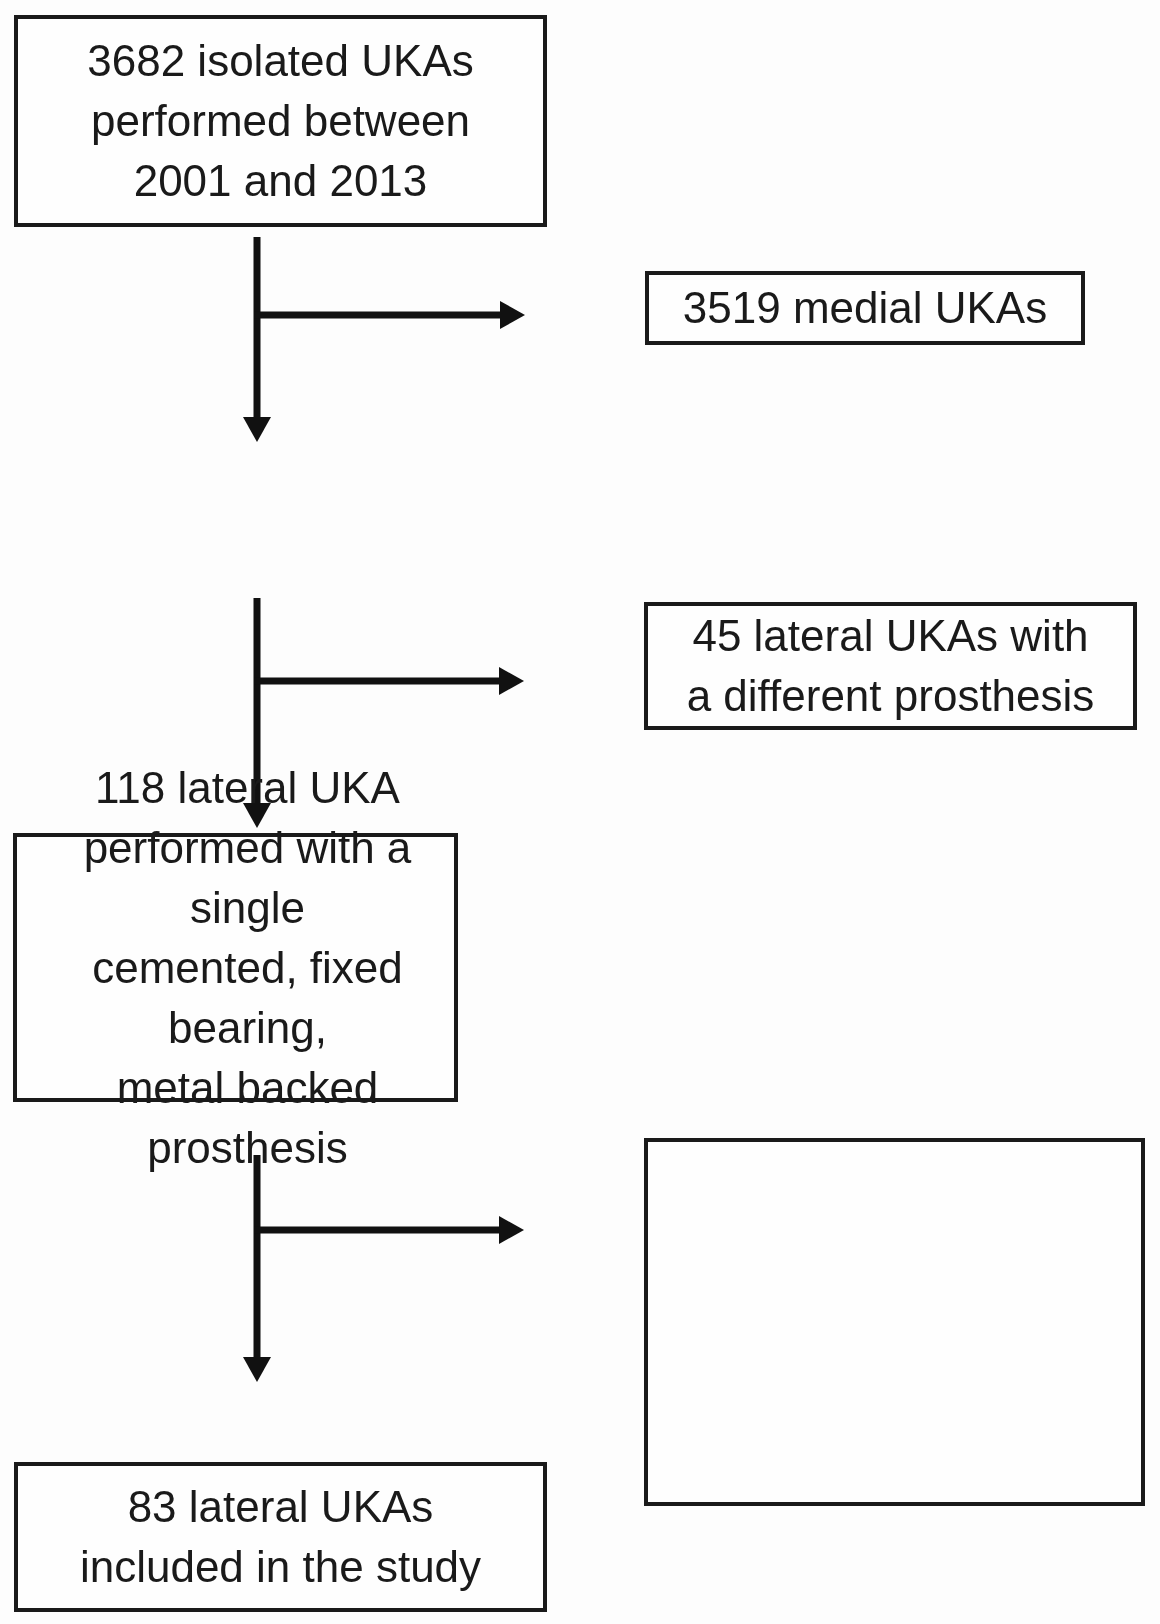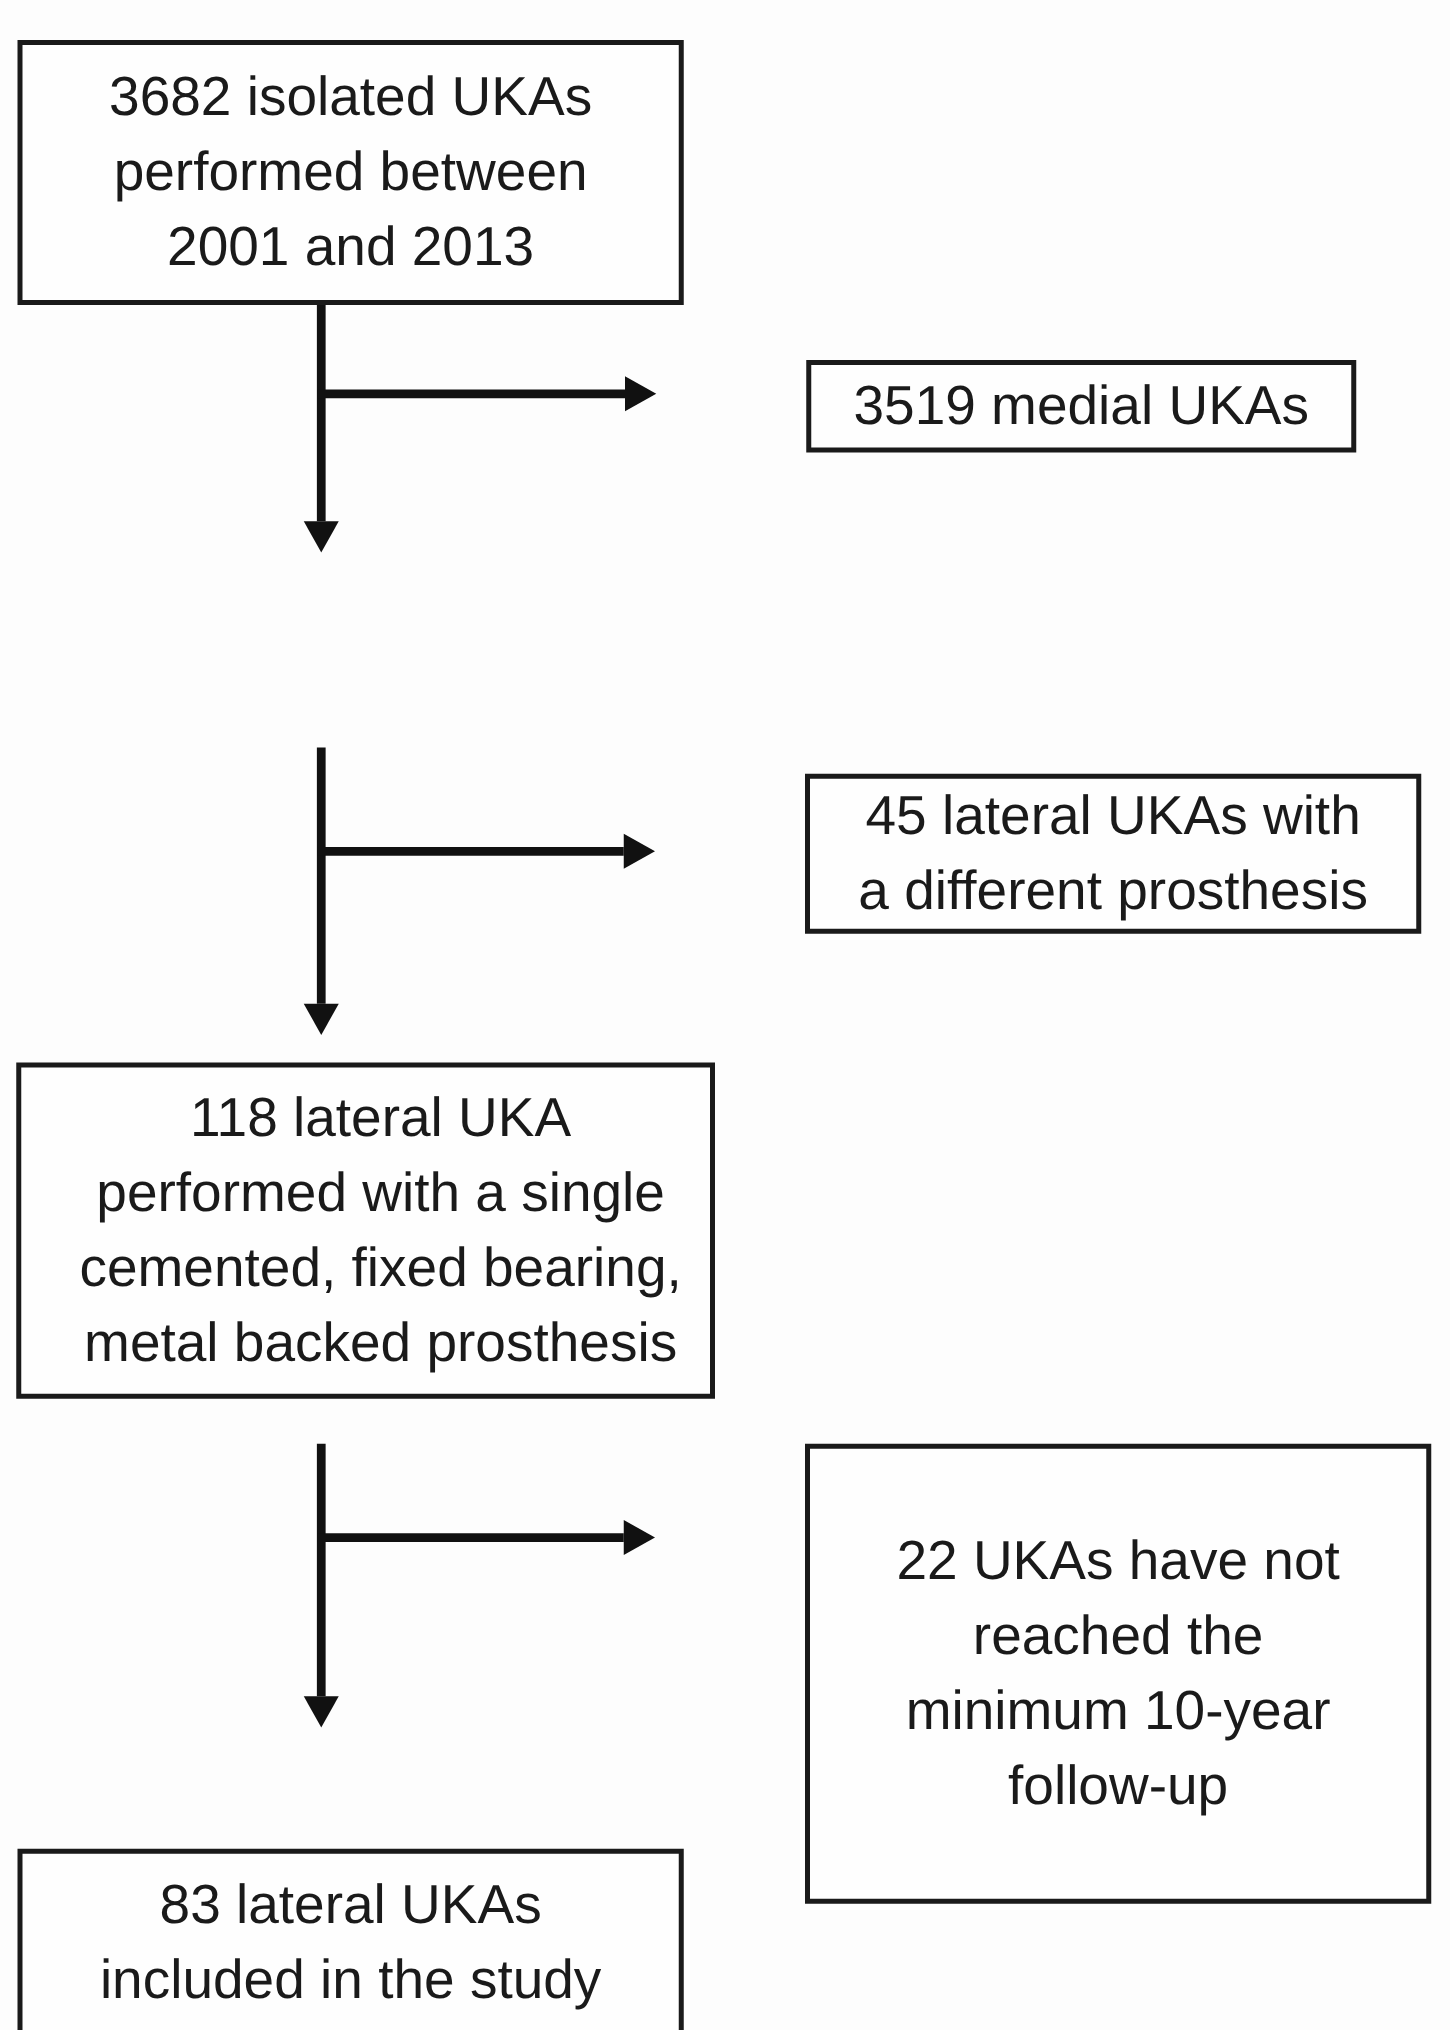--- a/index.html
+++ b/index.html
@@ -15,21 +15,20 @@
   }
   .box {
     position: absolute;
     border: 4px solid var(--box-border, #1a1a1a);
     background: var(--box-fill, #fefefe);
     display: flex;
     flex-direction: column;
     align-items: center;
     justify-content: center;
     text-align: center;
-    margin-top: 17px;
   }
   .box-text {
     white-space: pre-line;
     font-size: 44px;
     line-height: 60px;
     font-weight: 400;
   }
   .box-note {
     white-space: pre-line;
     font-size: 36px;
@@ -81,32 +80,28 @@
   <div class="box" style="left:645px; top:271px; width:440px; height:74px;">
     <div class="box-text">3519 medial UKAs</div>
   </div>
 
 
   <div class="box" style="left:644px; top:602px; width:493px; height:128px;">
     <div class="box-text">45 lateral UKAs with
 a different prosthesis</div>
   </div>
 
-  <div class="box" style="left:13px; top:833px; width:559px; height:269px;padding-left:24px;">
+  <div class="box" style="left:13px; top:833px; width:445px; height:269px;padding-left:24px;">
     <div class="box-text">118 lateral UKA
 performed with a single
 cemented, fixed bearing,
 metal backed prosthesis</div>
   </div>
 
   <div class="box" style="left:644px; top:1138px; width:501px; height:368px;">
-    <div class="box-text">22 UKAs have not
-reached the
-minimum 10-year
-follow-up</div>
   </div>
 
   <div class="box" style="left:14px; top:1462px; width:533px; height:150px;">
     <div class="box-text">83 lateral UKAs
 included in the study</div>
   </div>
 
 </div>
 
 </body></html>

